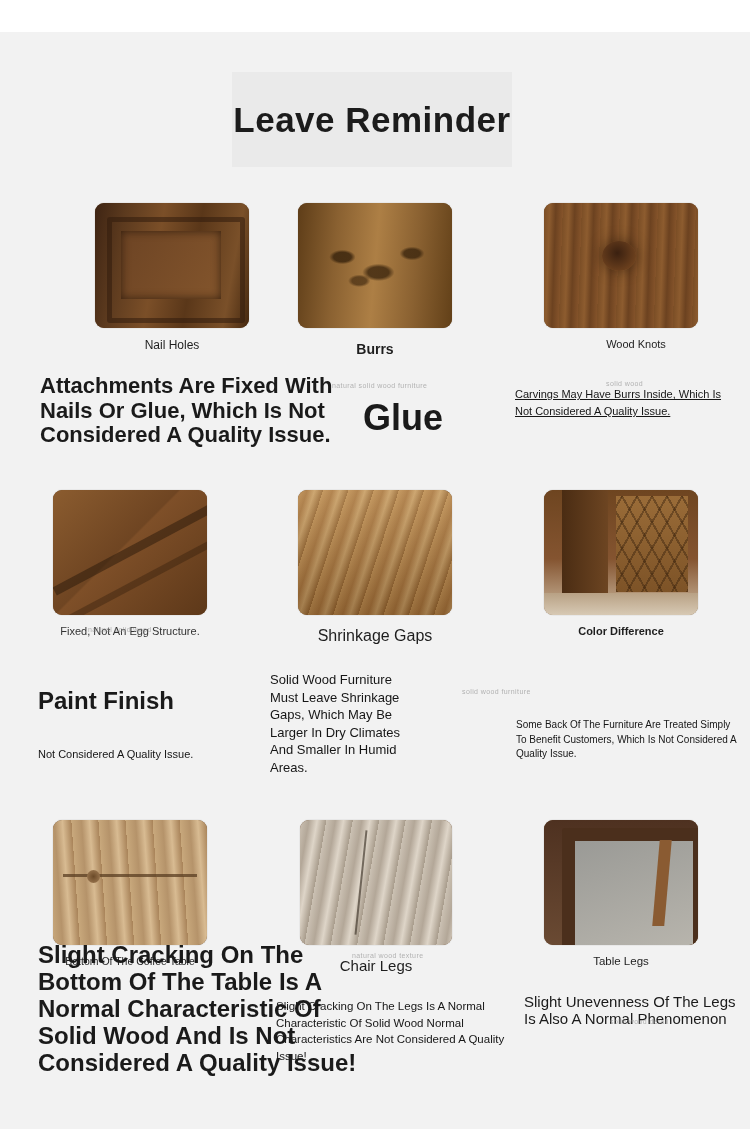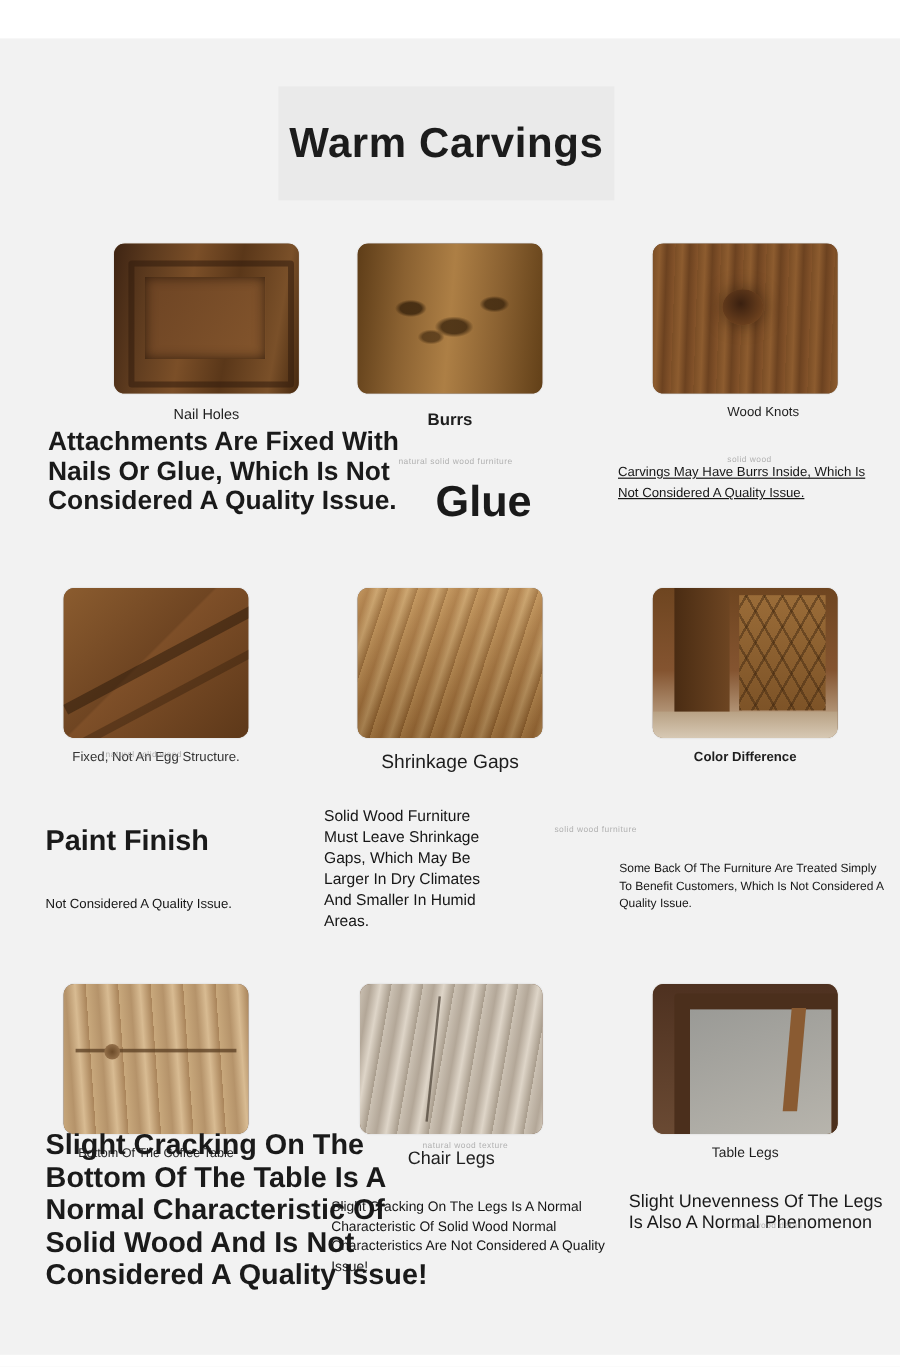--- a/index.html
+++ b/index.html
@@ -101,21 +101,21 @@
   }
 </style>
 </head>
 <body>
 
 <div id="page">
 
   <div class="top-strip"></div>
 
   <div class="title-wrap">
-    <div class="title">Warm Carvings</div>
+    <div class="title">Leave Reminder</div>
   </div>
 
   <div class="row" style="top:203px; height:250px;">
 
     <div class="cell" style="left:53px; width:154px;padding-left:42px;">
       <div class="photo" style="width:154px;height:125px;">
         <div class="grain" style="background:
              linear-gradient(100deg,#3e2413 0%,#5c3a1e 18%,#7b4f28 40%,#5a3719 62%,#7a5029 85%,#45280f 100%);"></div>
         <div style="position:absolute;left:12px;top:14px;width:128px;height:96px;border:5px solid rgba(50,28,12,0.55);border-radius:3px;"></div>
         <div style="position:absolute;left:26px;top:28px;width:100px;height:68px;background:linear-gradient(120deg,#6d4424,#83552c);box-shadow:inset 0 0 10px rgba(30,16,6,0.7);"></div>
@@ -142,21 +142,21 @@
       <div class="photo" style="width:154px;height:125px;">
         <div class="grain" style="background:
              repeating-linear-gradient(92deg,#7b4e26 0px,#8d5c2f 6px,#6c4220 12px,#84532a 19px);"></div>
         <div style="position:absolute;left:58px;top:38px;width:34px;height:30px;border-radius:50%;
              background:radial-gradient(circle at 45% 40%,#3a2010,#6a3f1d 70%,#7e4f26);box-shadow:0 0 14px rgba(40,22,8,0.6);"></div>
       </div>
       <div class="cap" style="font-size:11px;margin-top:10px;">Wood Knots</div>
     </div>
   </div>
 
-  <div class="overlay-text" style="left:40px; top:356px; width:330px; font-size:22px;">Attachments Are Fixed With Nails Or Glue, Which Is Not Considered A Quality Issue.</div>
+  <div class="overlay-text" style="left:40px; top:374px; width:330px; font-size:22px;">Attachments Are Fixed With Nails Or Glue, Which Is Not Considered A Quality Issue.</div>
 
   <div class="overlay-text" style="left:288px; top:398px; width:230px; font-size:36px; text-align:center;">Glue</div>
 
   <div class="desc" style="position:absolute; left:515px; top:386px; width:225px; font-size:11px; line-height:1.55;text-decoration:underline;">Carvings May Have Burrs Inside, Which Is Not Considered A Quality Issue.</div>
 
 
   <div class="faint" style="left:332px; top:382px;">natural solid wood furniture</div>
   <div class="faint" style="left:606px; top:380px;">solid wood</div>
 
   <div class="row" style="top:490px; height:250px;">

